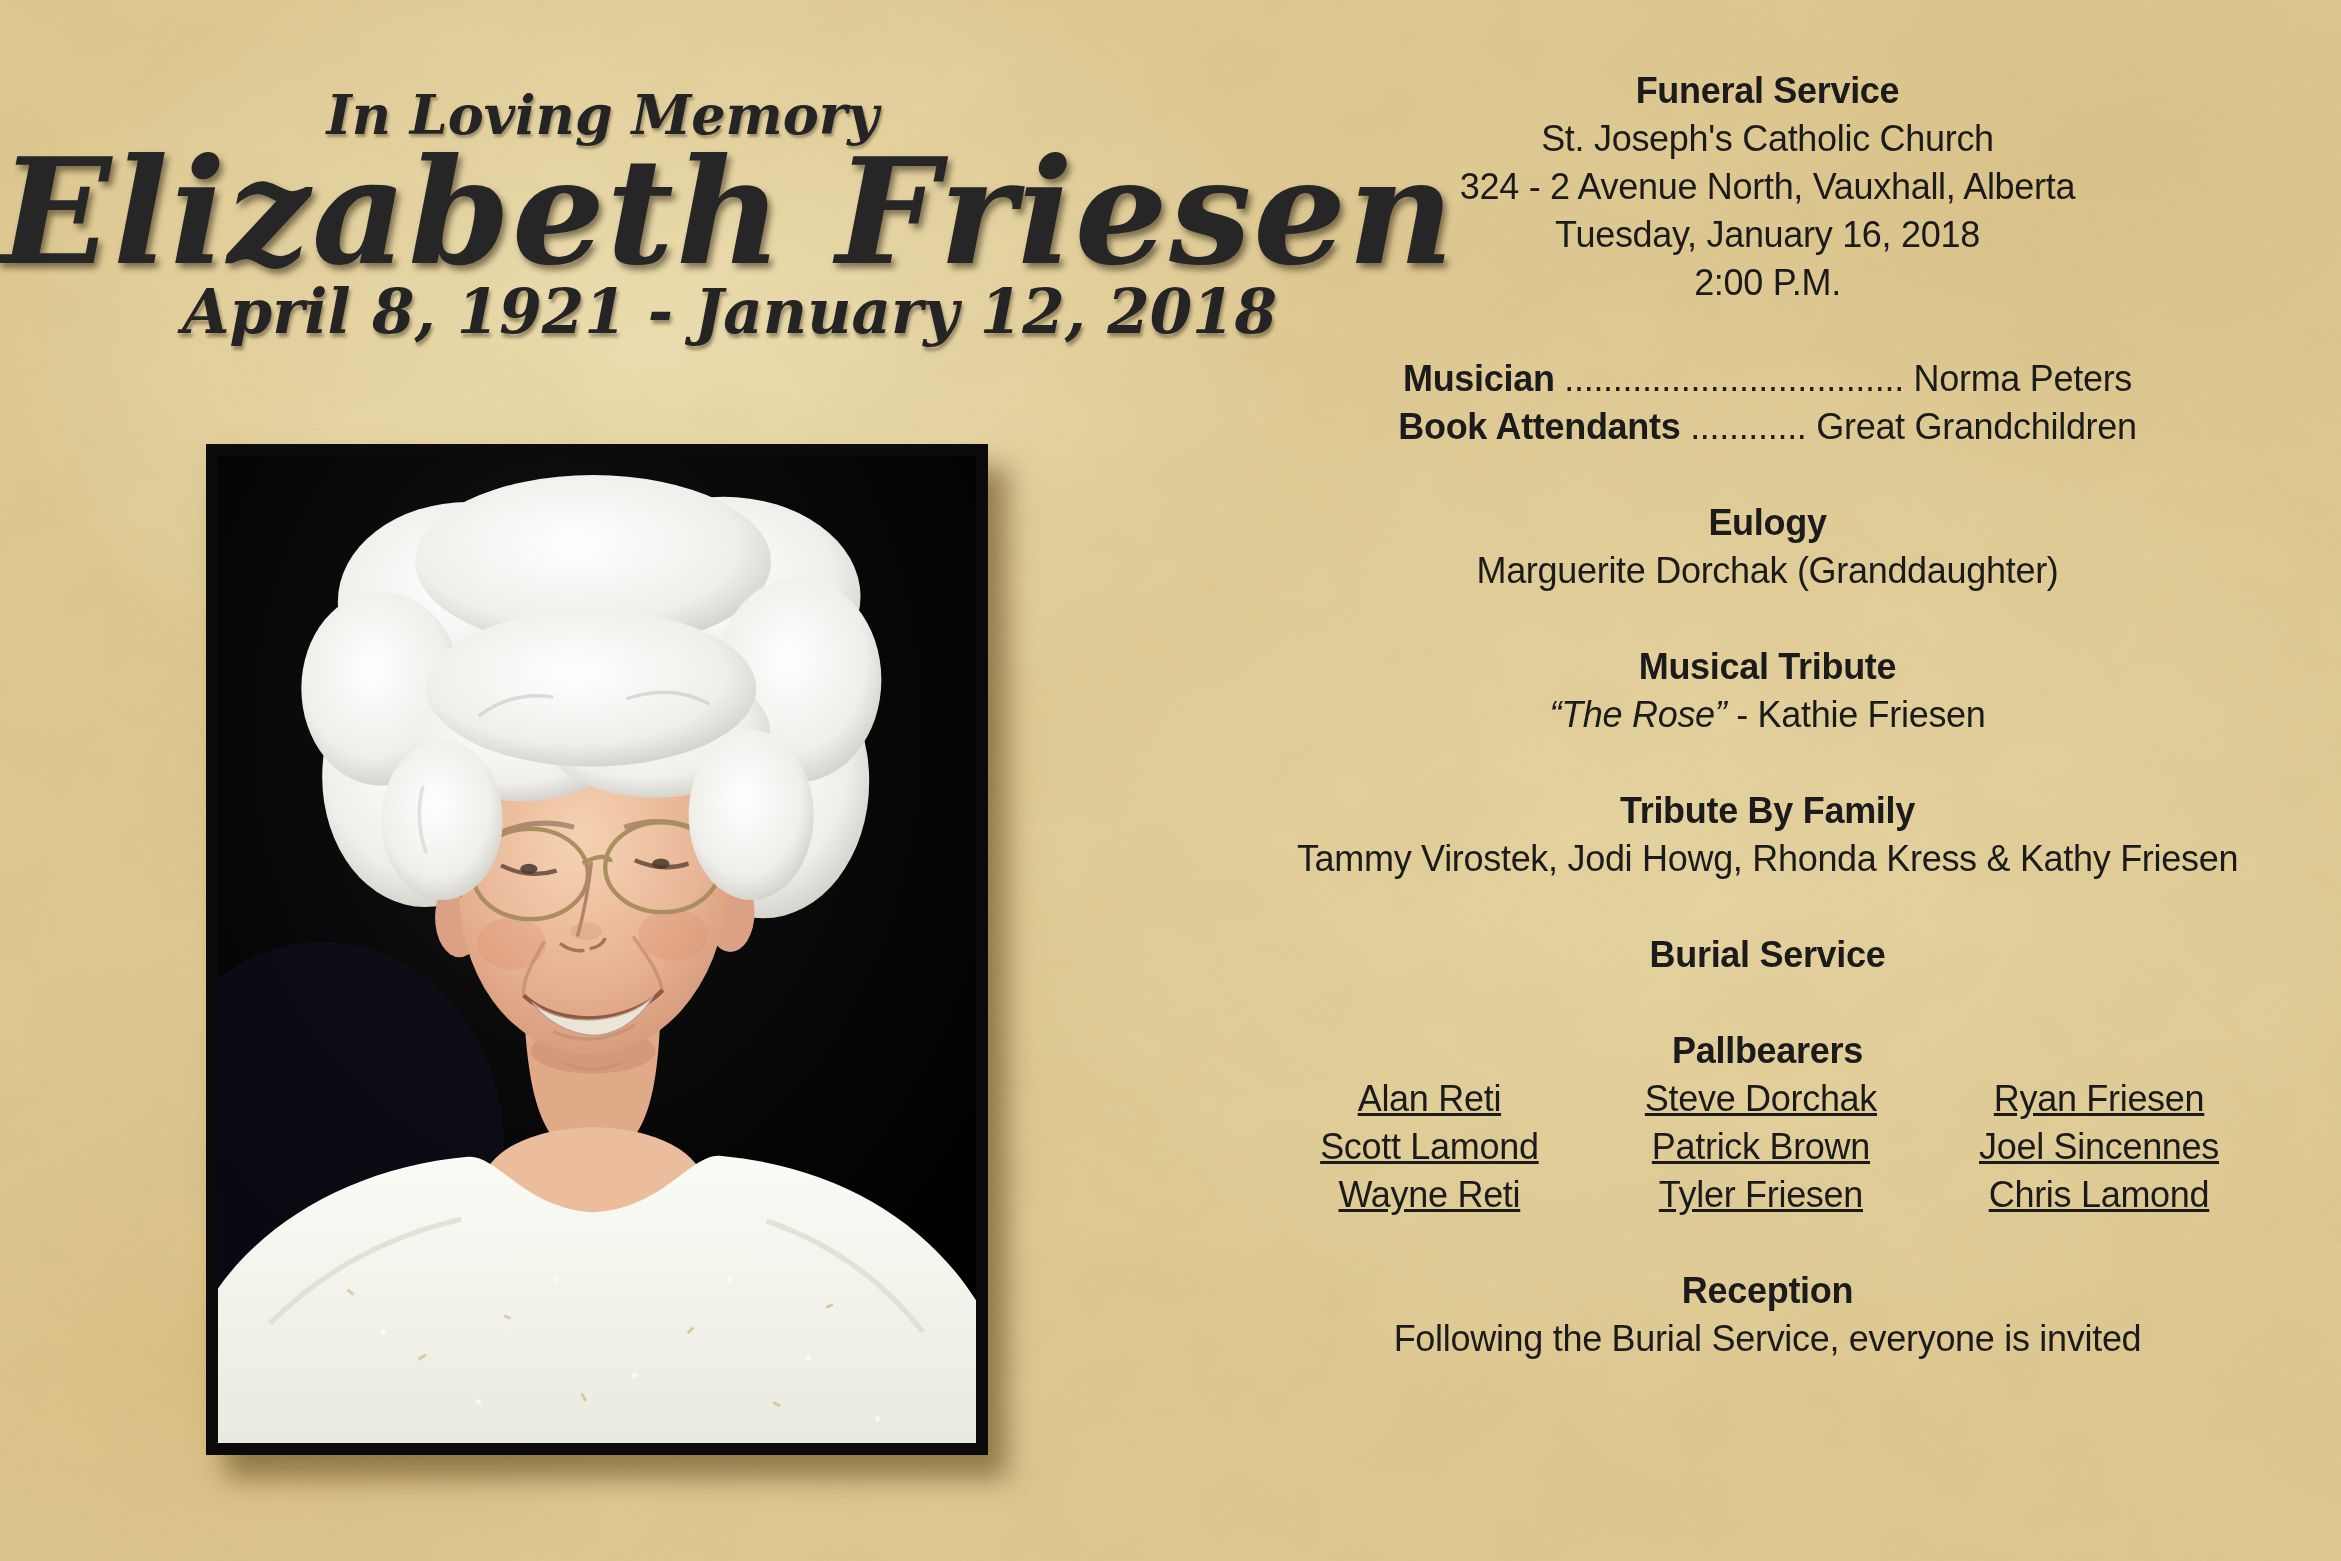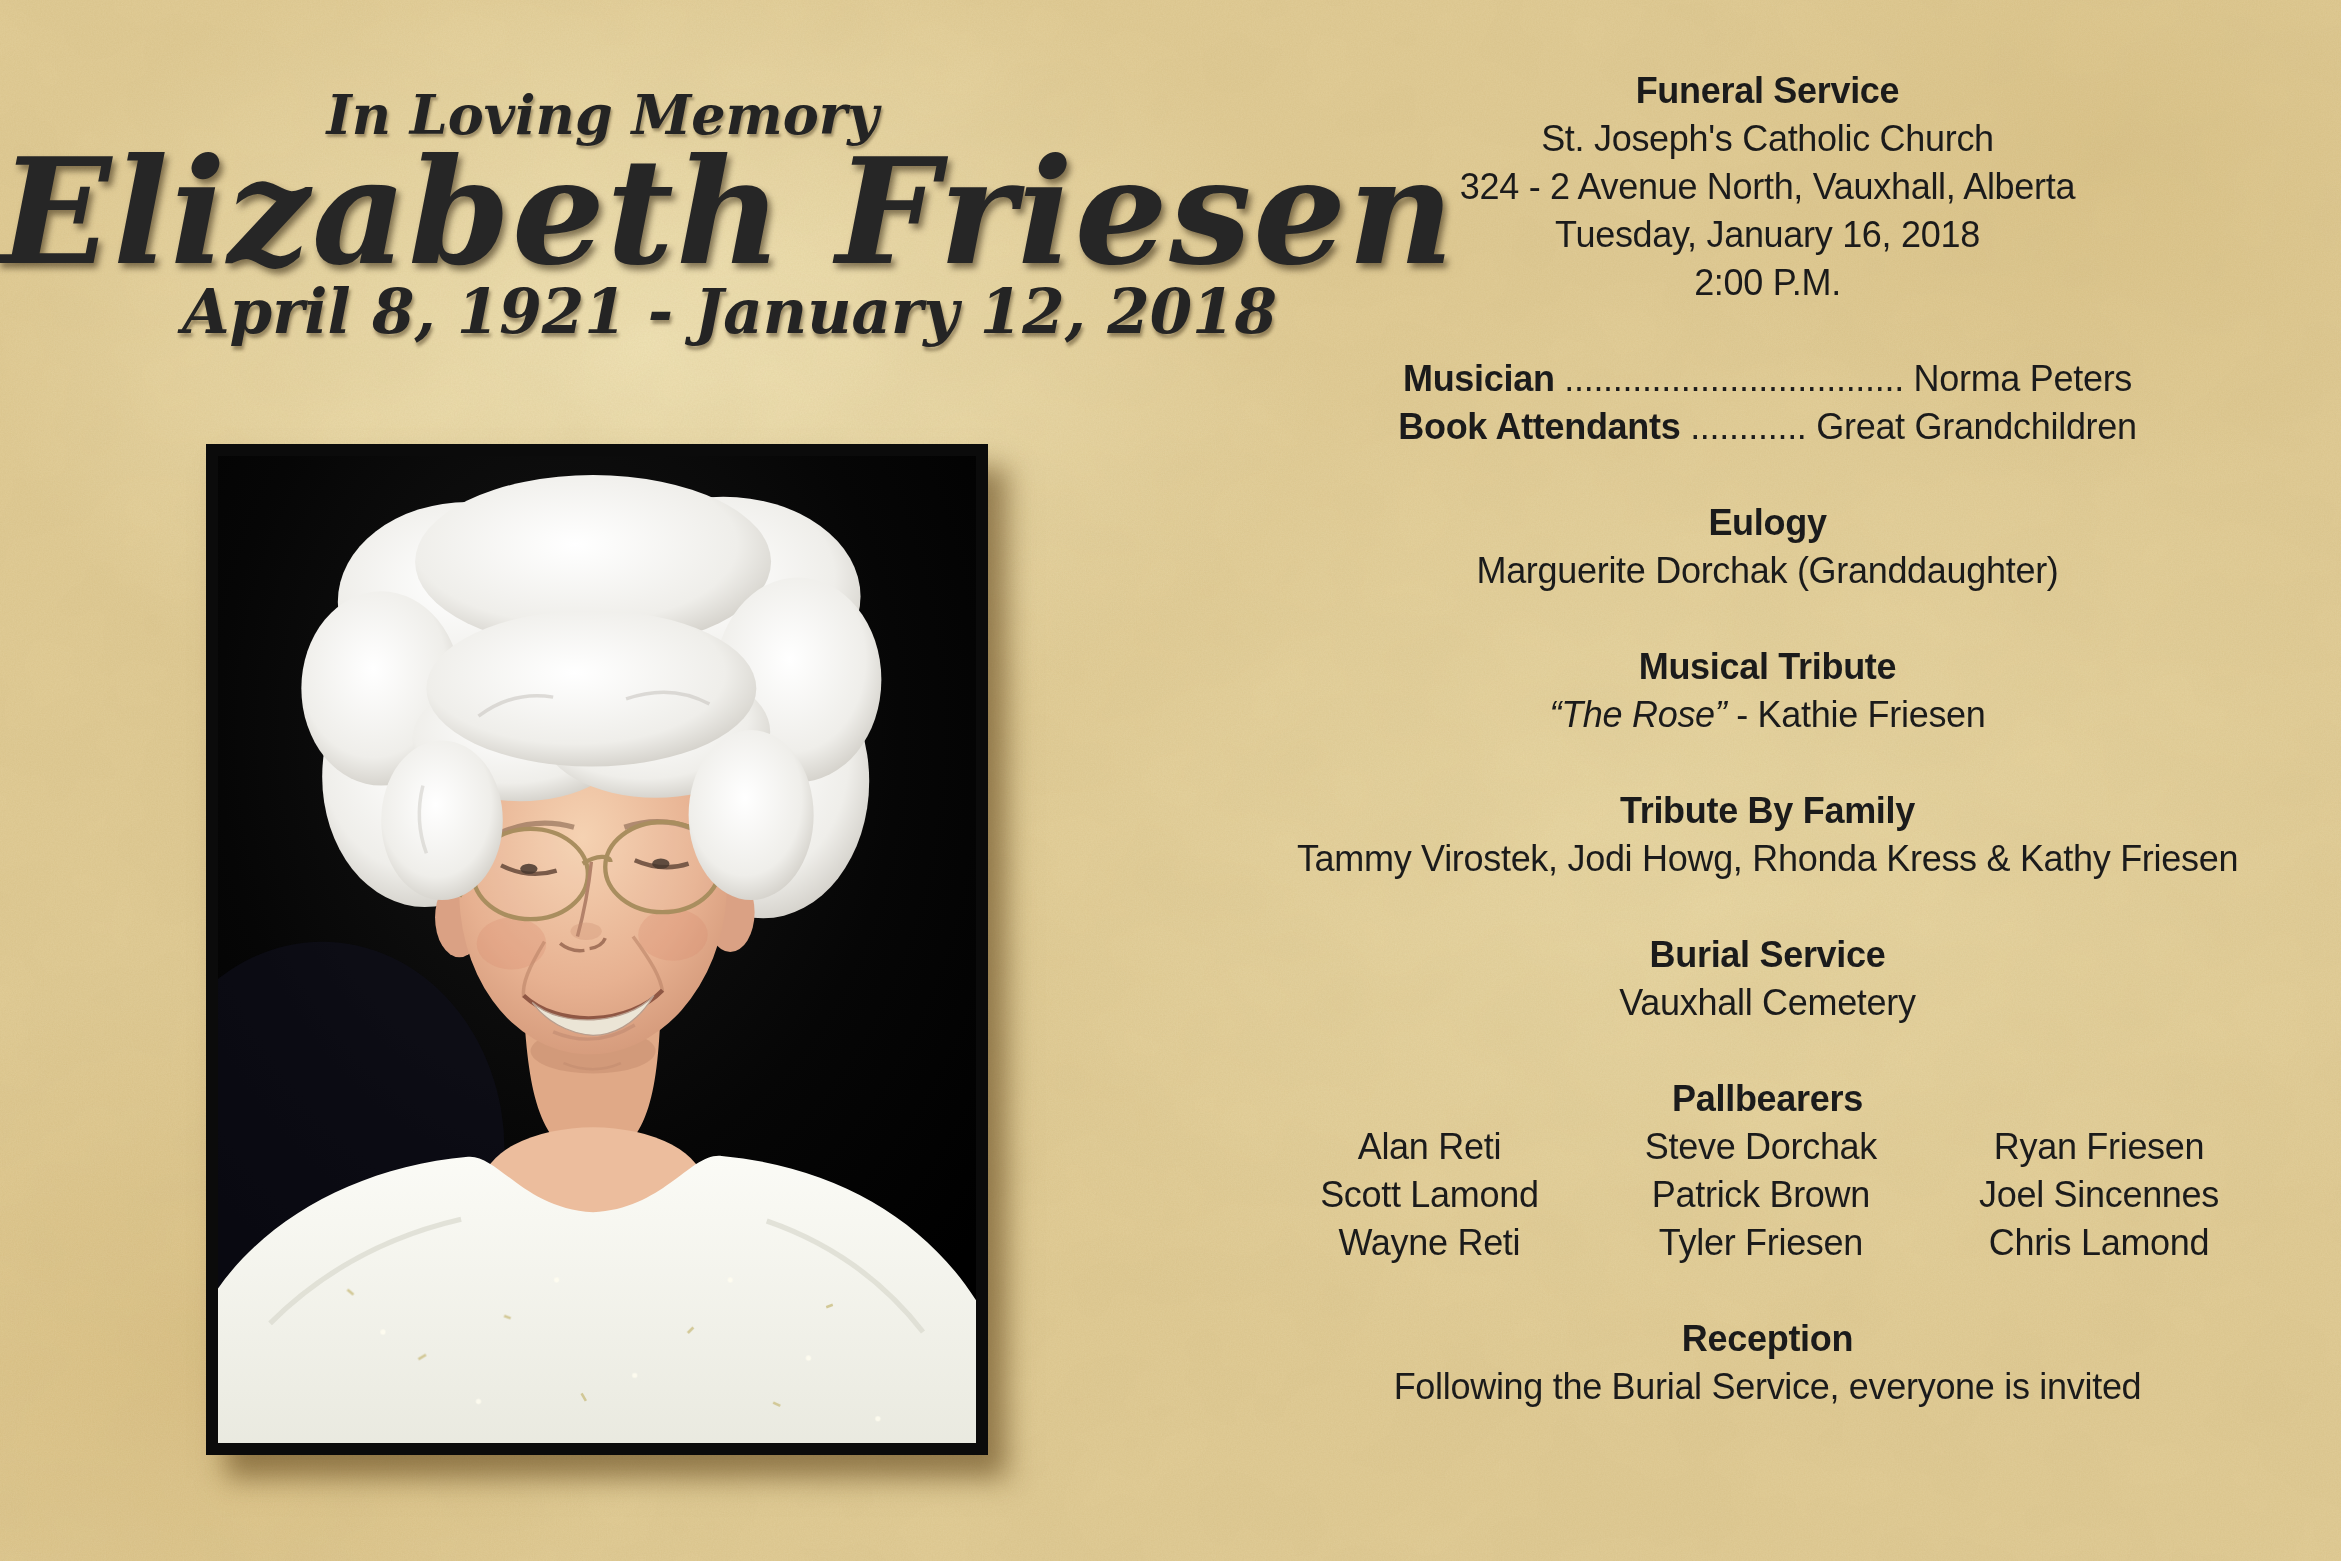--- a/index.html
+++ b/index.html
@@ -84,20 +84,21 @@
   }
   .program p { margin: 0; white-space: pre-wrap; }
   .section { margin-bottom: 48px; }
   .section:last-child { margin-bottom: 2px; }
   .heading { font-weight: bold; }
   .italic { font-style: italic; }
 
   .pallbearer-grid {
     display: grid;
     grid-template-columns: 1.02fr 1fr 1.06fr;
+    text-decoration: underline;
   }
 </style>
 </head>
 <body>
 
 <div class="page">
 
   <svg class="texture" xmlns="http://www.w3.org/2000/svg" viewBox="0 0 2700 1800" width="2342" height="1561">
     <filter id="mottle" x="0" y="0" width="100%" height="100%">
       <feTurbulence type="fractalNoise" baseFrequency="0.007 0.009" numOctaves="3" seed="7"></feTurbulence>
@@ -267,21 +268,20 @@
       <p><span class="italic">“The Rose”</span><span> - Kathie Friesen</span></p>
     </div>
 
     <div class="section">
       <p class="heading">Tribute By Family</p>
       <p>Tammy Virostek, Jodi Howg, Rhonda Kress &amp; Kathy Friesen</p>
     </div>
 
     <div class="section">
       <p class="heading">Burial Service</p>
-      <p>Vauxhall Cemetery</p>
     </div>
 
     <div class="section">
       <p class="heading">Pallbearers</p>
       <div class="pallbearer-grid">
         <div>
           <p>Alan Reti</p>
           <p>Scott Lamond</p>
           <p>Wayne Reti</p>
         </div>

